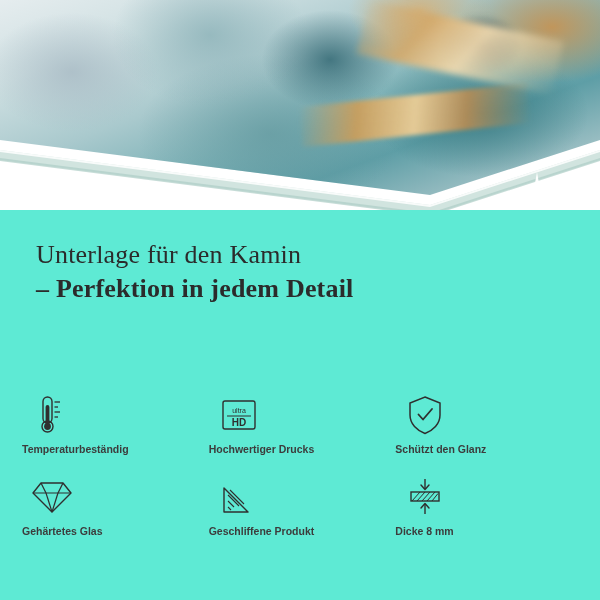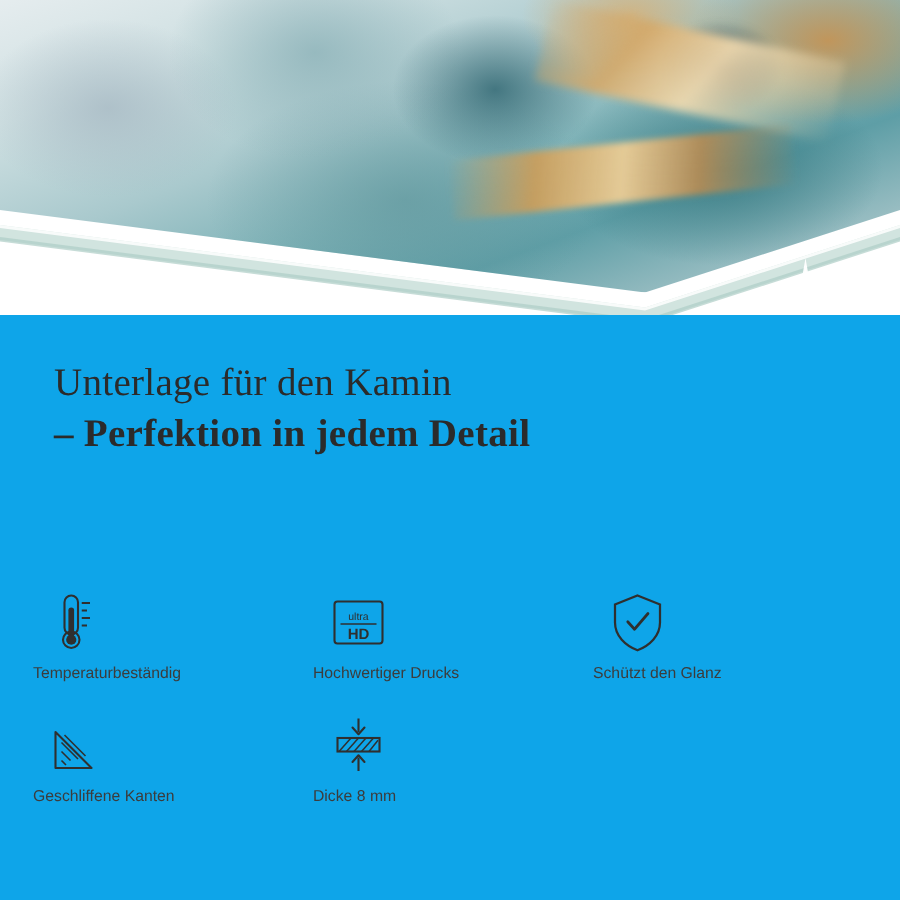--- a/index.html
+++ b/index.html
@@ -2,21 +2,21 @@
 <html><head>
 <meta charset="utf-8">
 <style>
   * { box-sizing: border-box; margin: 0; padding: 0; }
   html, body {
     width: 600px; height: 600px;
     background: #ffffff;
     font-family: "Liberation Sans", sans-serif;
     overflow: hidden;
   }
-  .page { position: relative; width: 600px; height: 600px; background: #0ea5e9; }
+  .page { position: relative; width: 600px; height: 600px; background: #5eead4; }
 
   
   .hero {
     position: absolute; top: 0; left: 0;
     width: 600px; height: 210px;
     overflow: hidden;
     background: #ffffff;
   }
   .hero-art {
     position: absolute;
@@ -105,20 +105,21 @@
   .feature-icon {
     height: 44px; width: 60px;
     display: flex; align-items: center; justify-content: center;
   }
   .feature-label {
     margin-top: 6px;
     font-size: 10.5px;
     color: #3c3c3c;
     text-align: center;
     white-space: nowrap;
+    font-weight: bold;
   }
   svg { display: block; }
 </style>
 </head>
 <body>
 
 <div class="page">
 
   <div class="hero">
     <div class="hero-art"></div>
@@ -178,32 +179,45 @@
     <div class="feature">
       <div class="feature-icon">
         <svg width="38" height="42" viewBox="0 0 38 42">
           <path d="M19 3 L34 9 V21 C34 30 27 36.5 19 39.5 C11 36.5 4 30 4 21 V9 Z" fill="none" stroke="#2f2f2f" stroke-width="1.5"></path>
           <path d="M12.5 20.5 L17 25.5 L26 15" fill="none" stroke="#2f2f2f" stroke-width="1.8" stroke-linecap="round" stroke-linejoin="round"></path>
         </svg>
       </div>
       <div class="feature-label">Schützt den Glanz</div>
     </div>
 
+    <div class="feature">
+      <div class="feature-icon">
+        <svg width="42" height="38" viewBox="0 0 42 38">
+          <path d="M10 5 H32 L40 15 L21 34 L2 15 Z" fill="none" stroke="#2f2f2f" stroke-width="1.4" stroke-linejoin="round"></path>
+          <line x1="2" y1="15" x2="40" y2="15" stroke="#2f2f2f" stroke-width="1.2"></line>
+          <line x1="10" y1="5" x2="15" y2="15" stroke="#2f2f2f" stroke-width="1.2"></line>
+          <line x1="32" y1="5" x2="27" y2="15" stroke="#2f2f2f" stroke-width="1.2"></line>
+          <line x1="15" y1="15" x2="21" y2="34" stroke="#2f2f2f" stroke-width="1.2"></line>
+          <line x1="27" y1="15" x2="21" y2="34" stroke="#2f2f2f" stroke-width="1.2"></line>
+        </svg>
+      </div>
+      <div class="feature-label">Gehärtetes Glas</div>
+    </div>
 
     <div class="feature">
       <div class="feature-icon">
         <svg width="38" height="38" viewBox="0 0 38 38">
           <path d="M4 34 V10 L28 34 Z" fill="none" stroke="#2f2f2f" stroke-width="1.4" stroke-linejoin="round"></path>
           <line x1="8" y1="17" x2="19" y2="28" stroke="#2f2f2f" stroke-width="1.1"></line>
           <line x1="8" y1="23" x2="14" y2="29" stroke="#2f2f2f" stroke-width="1.1"></line>
           <line x1="8" y1="29" x2="11" y2="32" stroke="#2f2f2f" stroke-width="1.1"></line>
           <line x1="10" y1="12" x2="24" y2="26" stroke="#2f2f2f" stroke-width="1.1"></line>
         </svg>
       </div>
-      <div class="feature-label">Geschliffene Kanten</div>
+      <div class="feature-label">Geschliffene Produkt</div>
     </div>
 
     <div class="feature">
       <div class="feature-icon">
         <svg width="38" height="40" viewBox="0 0 38 40">
           <line x1="19" y1="2" x2="19" y2="11" stroke="#2f2f2f" stroke-width="1.4"></line>
           <path d="M15 8 L19 12.5 L23 8" fill="none" stroke="#2f2f2f" stroke-width="1.4" stroke-linecap="round" stroke-linejoin="round"></path>
           <rect x="5" y="15" width="28" height="9" fill="none" stroke="#2f2f2f" stroke-width="1.4"></rect>
           <line x1="6" y1="24" x2="14" y2="15" stroke="#2f2f2f" stroke-width="1"></line>
           <line x1="11" y1="24" x2="19" y2="15" stroke="#2f2f2f" stroke-width="1"></line>

